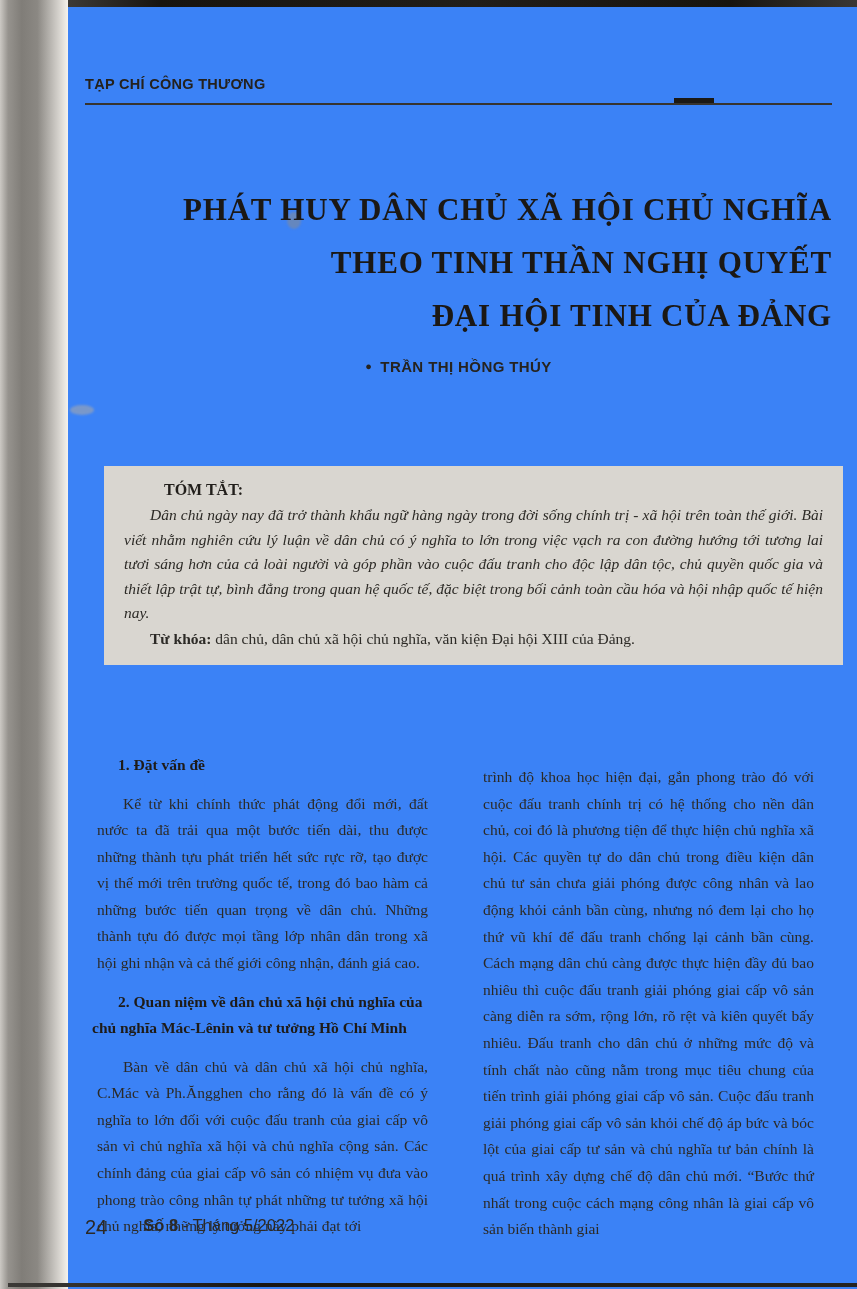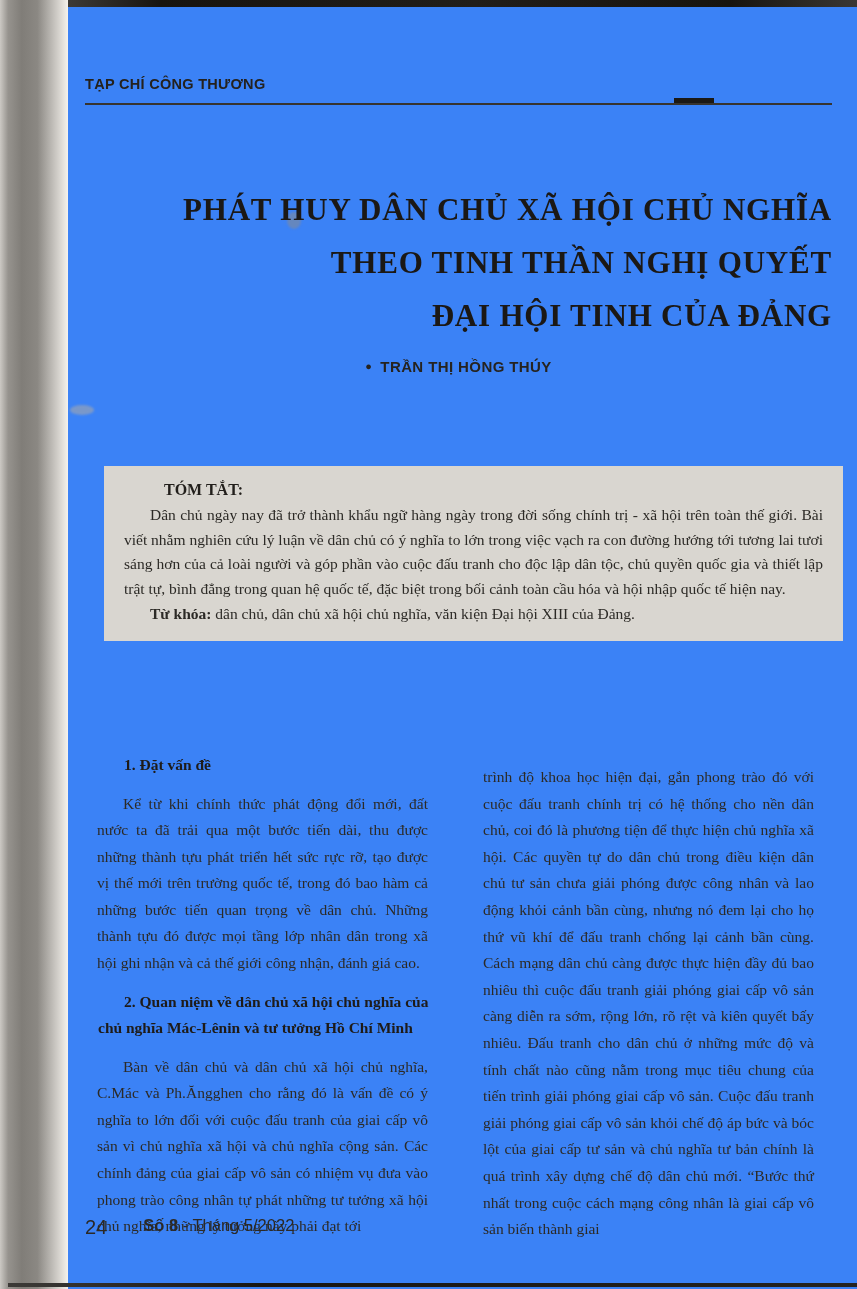--- a/index.html
+++ b/index.html
@@ -75,37 +75,37 @@
     color: #2c2a26;
     margin-left: 20px;
   }
   .abstract-heading {
     font-weight: 700; font-size: 16px; line-height: 23px;
     text-indent: 40px; color: #221f1b;
   }
   .abstract-body {
     margin: 2px 0 0 0;
     font-size: 15.5px; line-height: 24.5px;
-    text-align: justify; text-indent: 26px;
+    text-align: justify; text-indent: 26px; font-style: italic;
   }
   .keywords {
     margin: 1px 0 0 0;
     font-size: 15.5px; line-height: 24.5px;
     text-indent: 26px;
   }
   .keywords b { font-weight: 700; }
   
   .columns {
     position: absolute; left: 85px; top: 752px; width: 741px;
     display: flex; gap: 31px;
     color: #2c2a26;
   }
   .col { width: 355px; }
   .col h2 {
-    margin: 9px 0 3px 13px;
+    margin: 9px 0 3px 7px;
     font-size: 15.5px; line-height: 26.5px; font-weight: 700;
     text-indent: 26px; color: #1e1b18;
   }
   .col h2:first-child { margin-top: 0; }
   .col p {
     margin: 12px;
     font-size: 15.5px; line-height: 26.6px;
     text-align: justify; text-indent: 26px;
   }
   .col p.no-indent { text-indent: 0; }

